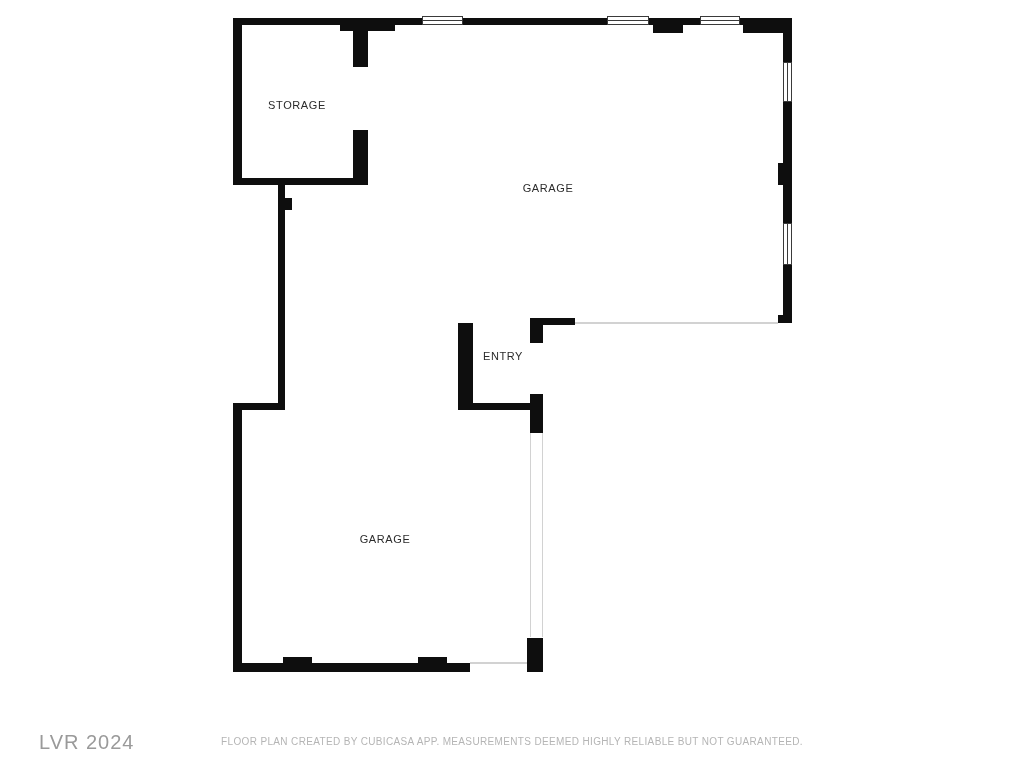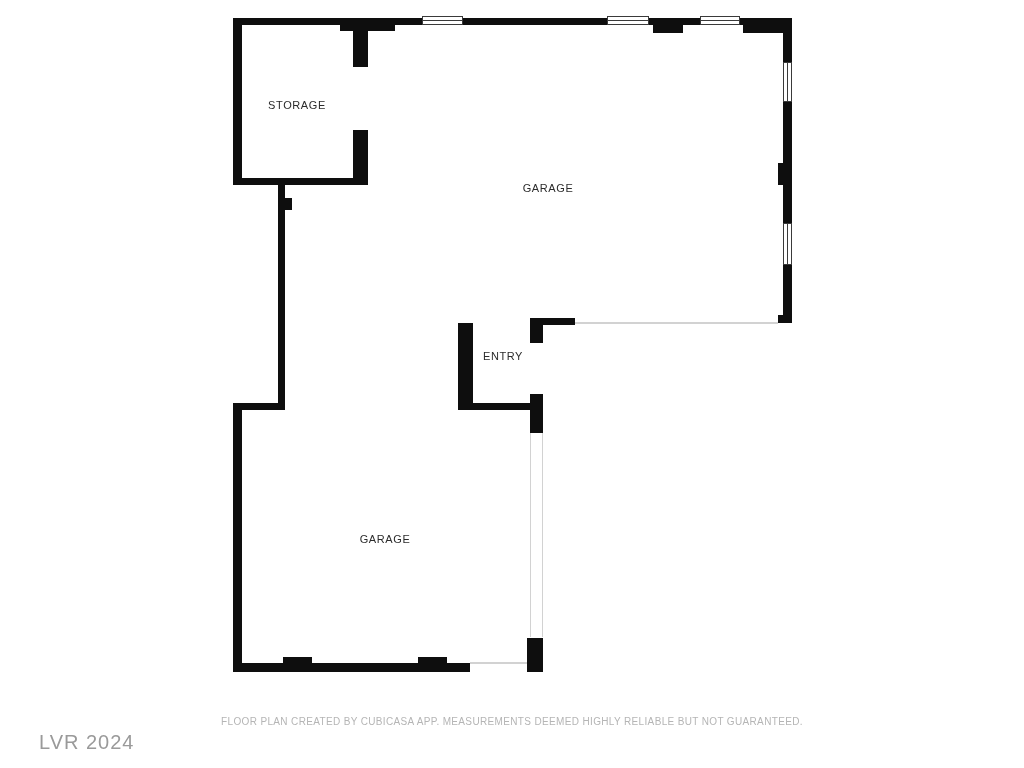--- a/index.html
+++ b/index.html
@@ -53,21 +53,21 @@
     color:var(--label);
     white-space:nowrap;
   }
   .watermark{
     position:absolute;left:10px;top:731px;
     font-size:20px;letter-spacing:1px;
     color:var(--watermark_text);
     margin-left:29px;
   }
   .disclaimer{
-    position:absolute;left:0;top:716px;width:1024px;
+    position:absolute;left:0;top:736px;width:1024px;
     text-align:center;
     font-size:10px;letter-spacing:.35px;
     color:var(--footer_text);
     white-space:nowrap;
   }
 </style>
 </head>
 <body>
 
 <div class="stage">

